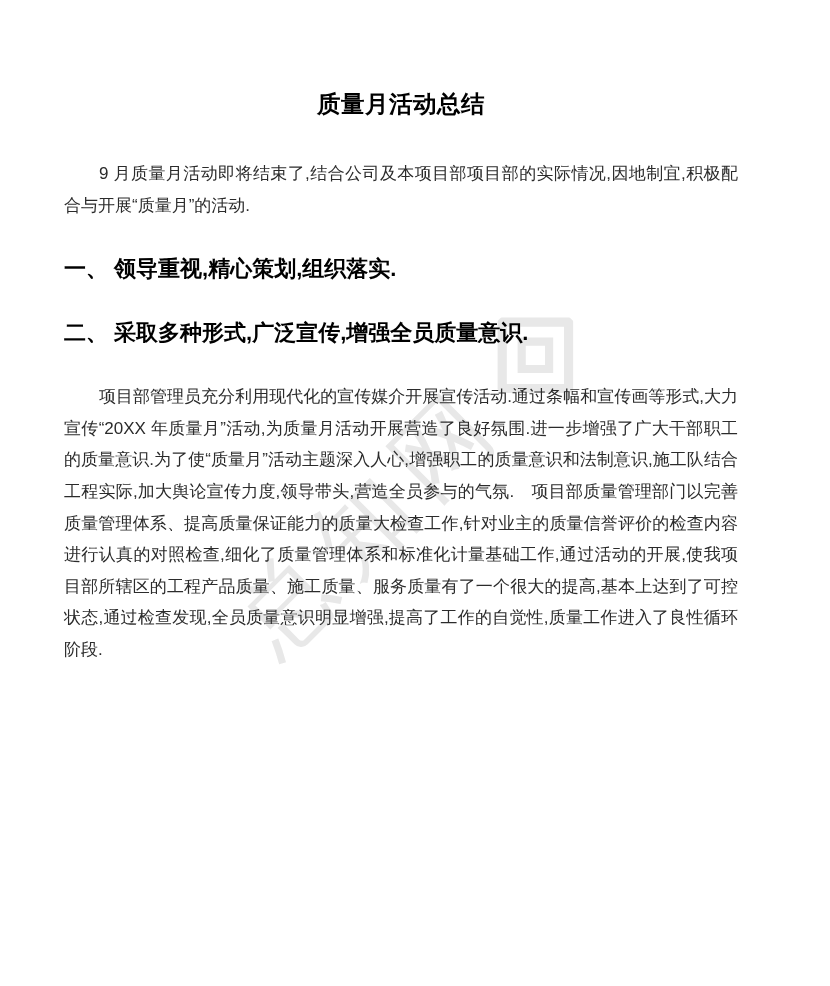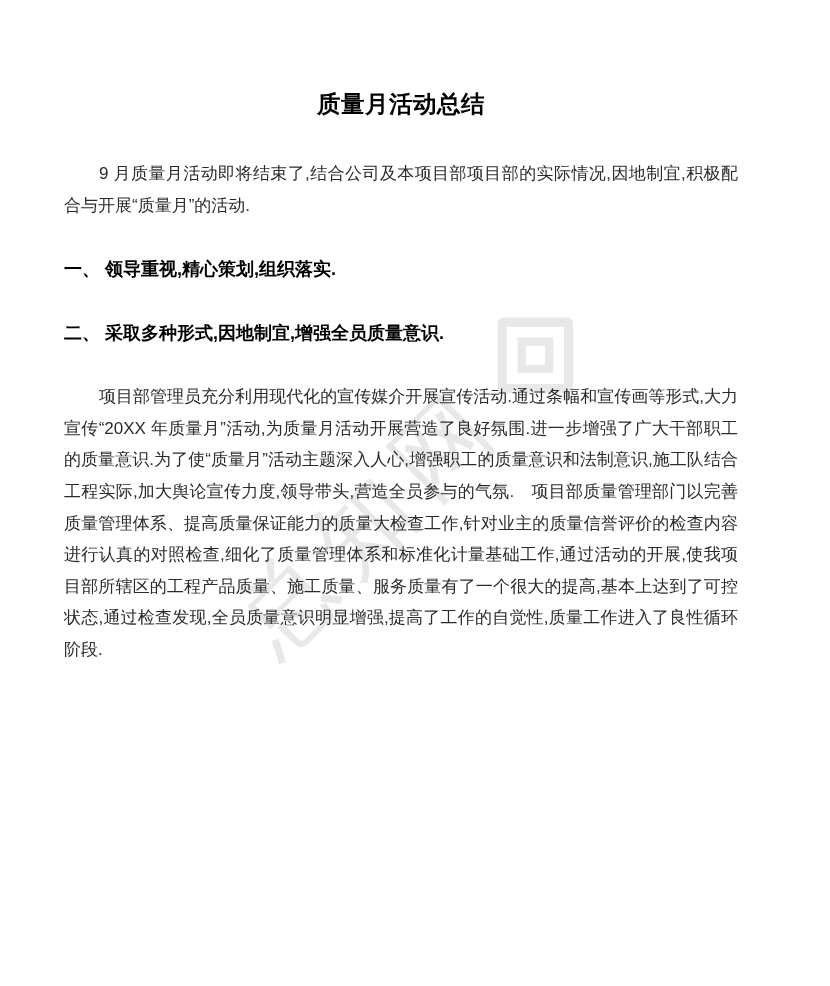--- a/index.html
+++ b/index.html
@@ -57,21 +57,21 @@
   }
   .body-para {
     font-size: 17px;
     line-height: 31.6px;
     text-align: justify;
     text-indent: 35px;
     margin: 0 0 32px 0;
     color: #2b2b2b;
   }
   .sec-heading {
-    font-size: 18px;
+    font-size: 22px;
     line-height: 32px;
     font-weight: 700;
     color: #000000;
     margin: 0 0 32px 0;
   }
 </style>
 </head>
 <body>
 
 <div class="page">
@@ -85,18 +85,18 @@
   </div>
 
   <div class="content">
     <h1 class="doc-title">质量月活动总结</h1>
 
     <p class="body-para">9 月质量月活动即将结束了,结合公司及本项目部项目部的实际情况,因地制宜,积极配合与开展“质量月”的活动.</p>
 
     <h2 class="sec-heading">一、 领导重视,精心策划,组织落实.</h2>
 
 
-    <h2 class="sec-heading">二、 采取多种形式,因地制宜,增强全员质量意识.</h2>
+    <h2 class="sec-heading">二、 采取多种形式,广泛宣传,增强全员质量意识.</h2>
 
     <p class="body-para">项目部管理员充分利用现代化的宣传媒介开展宣传活动.通过条幅和宣传画等形式,大力宣传“20XX 年质量月”活动,为质量月活动开展营造了良好氛围.进一步增强了广大干部职工的质量意识.为了使“质量月”活动主题深入人心,增强职工的质量意识和法制意识,施工队结合工程实际,加大舆论宣传力度,领导带头,营造全员参与的气氛.　项目部质量管理部门以完善质量管理体系、提高质量保证能力的质量大检查工作,针对业主的质量信誉评价的检查内容进行认真的对照检查,细化了质量管理体系和标准化计量基础工作,通过活动的开展,使我项目部所辖区的工程产品质量、施工质量、服务质量有了一个很大的提高,基本上达到了可控状态,通过检查发现,全员质量意识明显增强,提高了工作的自觉性,质量工作进入了良性循环阶段.</p>
   </div>
 
 </div>
 
 </body></html>

